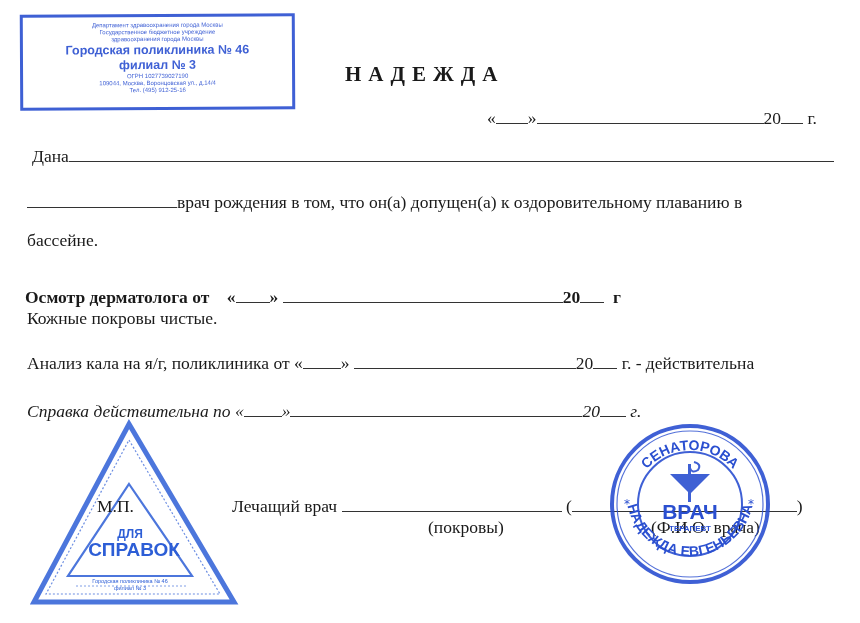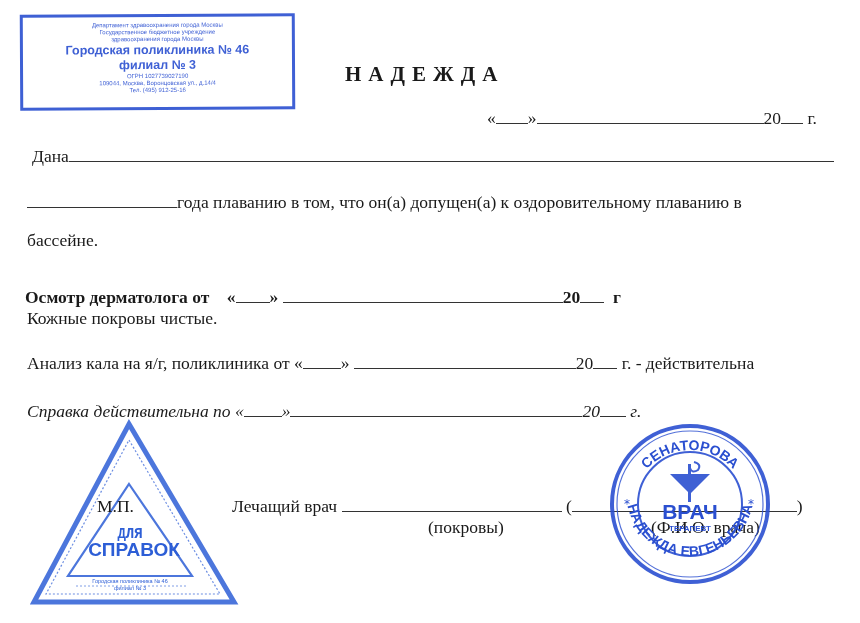--- a/index.html
+++ b/index.html
@@ -47,21 +47,21 @@
 
 <div class="abs t" style="left:487px; top:108px;text-align:center;">
   <span>«</span><span class="line" style="width:32px"></span><span>»</span><span class="line" style="width:227px"></span><span>20</span><span class="line" style="width:22px"></span> <span>г.</span>
 </div>
 
 <div class="abs t" style="left:32px; top:146px;">
   <span>Дана</span><span class="line" style="width:765px"></span>
 </div>
 
 <div class="abs t" style="left:27px; top:192px;">
-  <span class="line" style="width:150px"></span><span>года плаванию в том, что он(а) допущен(а) к оздоровительному плаванию в</span>
+  <span class="line" style="width:150px"></span><span>врач рождения в том, что он(а) допущен(а) к оздоровительному плаванию в</span>
 </div>
 <div class="abs t" style="left:27px; top:230px;">бассейне.</div>
 
 <div class="abs t" style="left:25px; top:287px;font-weight:bold;">
   <span>Осмотр дерматолога от</span>&nbsp;&nbsp;&nbsp;&nbsp;<span>«</span><span class="line" style="width:34px"></span><span>»</span> <span class="line" style="width:280px"></span><span>20</span><span class="line" style="width:24px"></span>&nbsp;&nbsp;<span>г</span>
 </div>
 <div class="abs t" style="left:27px; top:308px;">Кожные покровы чистые.</div>
 
 <div class="abs t" style="left:27px; top:353px;">
   <span>Анализ кала на я/г, поликлиника от «</span><span class="line" style="width:38px"></span><span>»</span> <span class="line" style="width:222px"></span><span>20</span><span class="line" style="width:24px"></span> <span>г. - действительна</span>
@@ -71,21 +71,21 @@
   <span>Справка действительна по «</span><span class="line" style="width:38px"></span><span>»</span><span class="line" style="width:292px"></span><span>20</span><span class="line" style="width:26px"></span> <span>г.</span>
 </div>
 
 <div class="tri-stamp">
   <svg width="212" height="192" viewBox="0 0 212 192">
     <polygon points="101,6 206,184 6,184" fill="none" stroke="#2d5ed6" stroke-width="5" opacity="0.85"></polygon>
     <polygon points="101,22 192,176 18,176" fill="none" stroke="#2d5ed6" stroke-width="1.2" stroke-dasharray="2 2" opacity="0.7"></polygon>
     <polygon points="101,66 164,158 40,158" fill="none" stroke="#2d5ed6" stroke-width="2.2" opacity="0.85"></polygon>
     <line x1="48" y1="168" x2="158" y2="168" stroke="#2d5ed6" stroke-width="1" stroke-dasharray="2 2" opacity="0.6"></line>
   </svg>
-  <div class="tri-text" style="left:62px; top:108px; width:80px; font-size:14px; line-height:16px;font-family:Liberation Mono, monospace;">ДЛЯ</div>
+  <div class="tri-text" style="left:62px; top:108px; width:80px; font-size:12px; line-height:16px;">ДЛЯ</div>
   <div class="tri-text" style="left:56px; top:124px; width:100px; font-size:19px; line-height:16px;">СПРАВОК</div>
   <div class="tri-text" style="left:46px; top:160px; width:112px; font-size:5.5px; line-height:7px; font-weight:normal;">Городская поликлиника № 46</div>
   <div class="tri-text" style="left:46px; top:167px; width:112px; font-size:5.5px; line-height:7px; font-weight:normal;">филиал № 3</div>
 </div>
 
 <div class="abs t" style="left:97px; top:496px;">М.П.</div>
 <div class="abs t" style="left:232px; top:496px;">
   <span>Лечащий врач</span> <span class="line" style="width:220px"></span> <span>(</span><span class="line" style="width:225px"></span><span>)</span>
 </div>
 <div class="abs t" style="left:428px; top:517px;">(покровы)</div>

